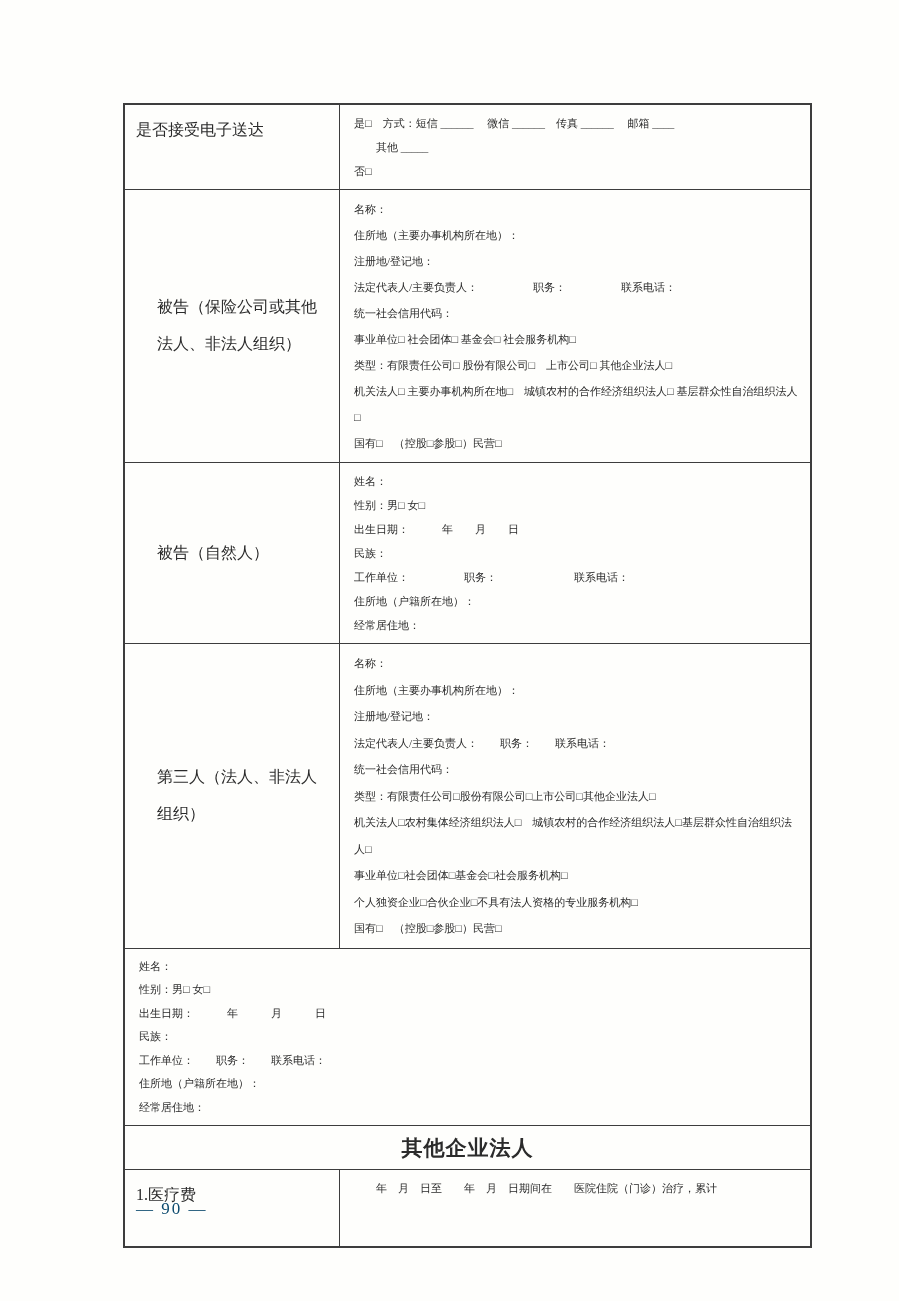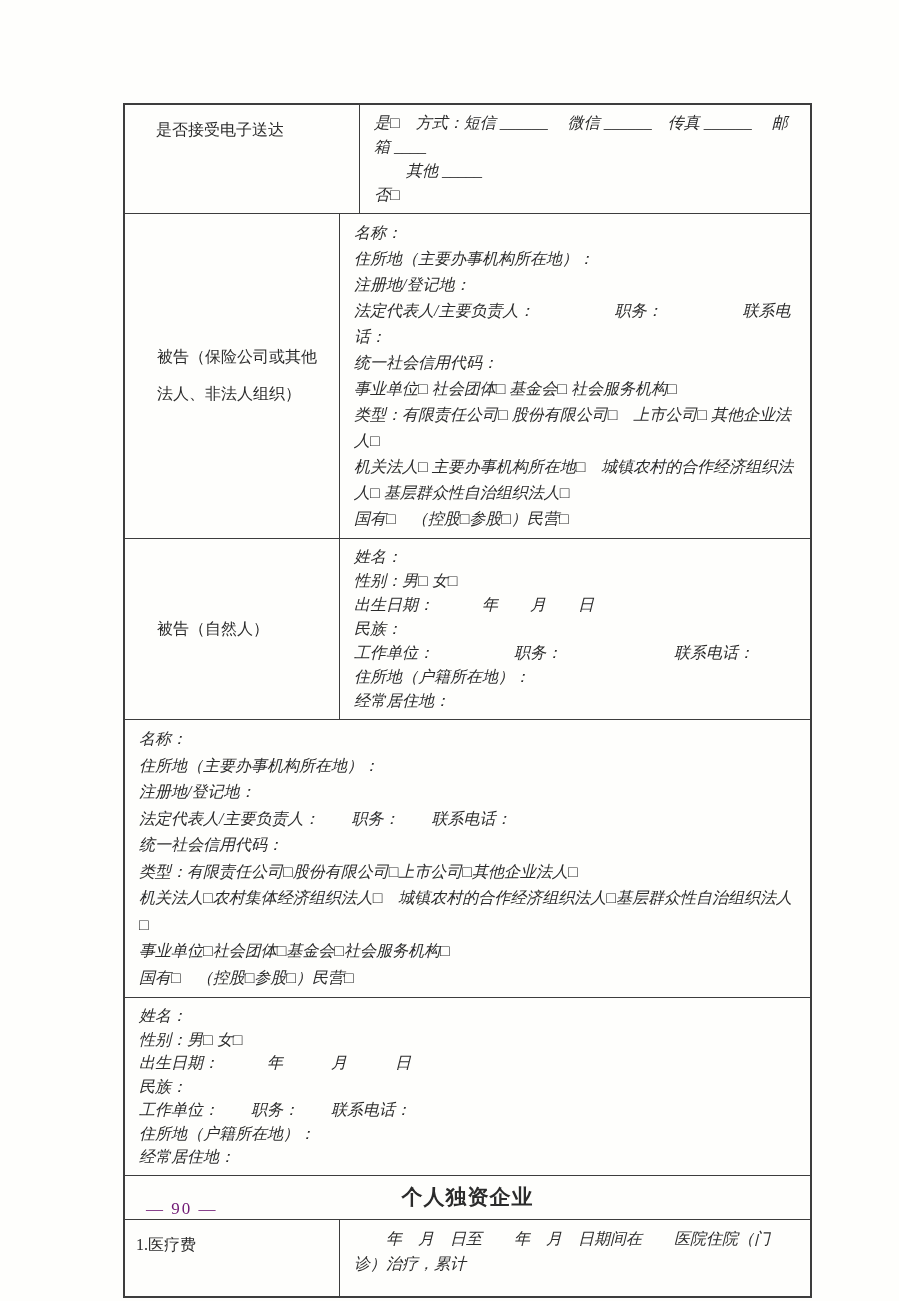--- a/index.html
+++ b/index.html
@@ -37,25 +37,24 @@
     font-size:16px;
     line-height:2.3;
     display:flex;
   }
   .t-label.v-top{align-items:flex-start;}
   .t-label.v-center{align-items:center;padding-left:32px;}
   .t-content{
     flex:1;
     box-sizing:border-box;
     padding:6px 10px 6px 14px;
-    font-size:16px;
-    font-style:italic;
+    font-size:11px;
   }
   .line{white-space:pre-wrap;}
-  .r0{min-height:74px;padding-left:20px;}
+  .r0{min-height:74px;}
   .r0 .line{line-height:24px;}
   .r1{min-height:266px;}
   .r1 .line{line-height:26px;}
   .r2{min-height:171px;}
   .r2 .line{line-height:24px;}
   .r3{min-height:274px;}
   .r3 .line{line-height:26.5px;}
   .r4{min-height:168px;}
   .r4 .line{line-height:23.5px;}
   .r5{min-height:77px;}
@@ -68,24 +67,24 @@
     justify-content:center;
   }
   .section-header-row .title{
     font-size:21px;
     font-weight:700;
     letter-spacing:1px;
     text-align:center;
   }
   .page-footer{
     position:absolute;
-    left:146px;
+    left:136px;
     top:1199px;
     font-size:17px;
-    color:#701a75;
+    color:#0c4a6e;
     letter-spacing:2px;
     font-family:"Liberation Serif","DejaVu Serif",serif;
   }
 </style>
 </head>
 <body>
 
 <div class="sheet">
 
   <div class="doc-table">
@@ -127,47 +126,51 @@
         <div class="line">性别：男□ 女□</div>
         <div class="line">出生日期：　　　年　　月　　日</div>
         <div class="line">民族：</div>
         <div class="line">工作单位：　　　　　职务：　　　　　　　联系电话：</div>
         <div class="line">住所地（户籍所在地）：</div>
         <div class="line">经常居住地：</div>
       </div>
     </div>
 
     <div class="t-row r3">
+      <div class="t-label v-center">
+        <span>第三人（法人、非法人组织）</span>
+      </div>
       <div class="t-content">
         <div class="line">名称：</div>
         <div class="line">住所地（主要办事机构所在地）：</div>
         <div class="line">注册地/登记地：</div>
         <div class="line">法定代表人/主要负责人：　　职务：　　联系电话：</div>
         <div class="line">统一社会信用代码：</div>
         <div class="line">类型：有限责任公司□股份有限公司□上市公司□其他企业法人□</div>
         <div class="line">机关法人□农村集体经济组织法人□　城镇农村的合作经济组织法人□基层群众性自治组织法人□</div>
         <div class="line">事业单位□社会团体□基金会□社会服务机构□</div>
+        <div class="line">个人独资企业□合伙企业□不具有法人资格的专业服务机构□</div>
         <div class="line">国有□　（控股□参股□）民营□</div>
       </div>
     </div>
 
     <div class="t-row r4">
       <div class="t-content">
         <div class="line">姓名：</div>
         <div class="line">性别：男□ 女□</div>
         <div class="line">出生日期：　　　年　　　月　　　日</div>
         <div class="line">民族：</div>
         <div class="line">工作单位：　　职务：　　联系电话：</div>
         <div class="line">住所地（户籍所在地）：</div>
         <div class="line">经常居住地：</div>
       </div>
     </div>
 
     <div class="section-header-row">
-      <span class="title">个人独资企业</span>
+      <span class="title">其他企业法人</span>
     </div>
 
     <div class="t-row r5">
       <div class="t-label v-top">
         <span>1.医疗费</span>
       </div>
       <div class="t-content">
         <div class="line">　　年　月　日至　　年　月　日期间在　　医院住院（门诊）治疗，累计</div>
 
       </div>

